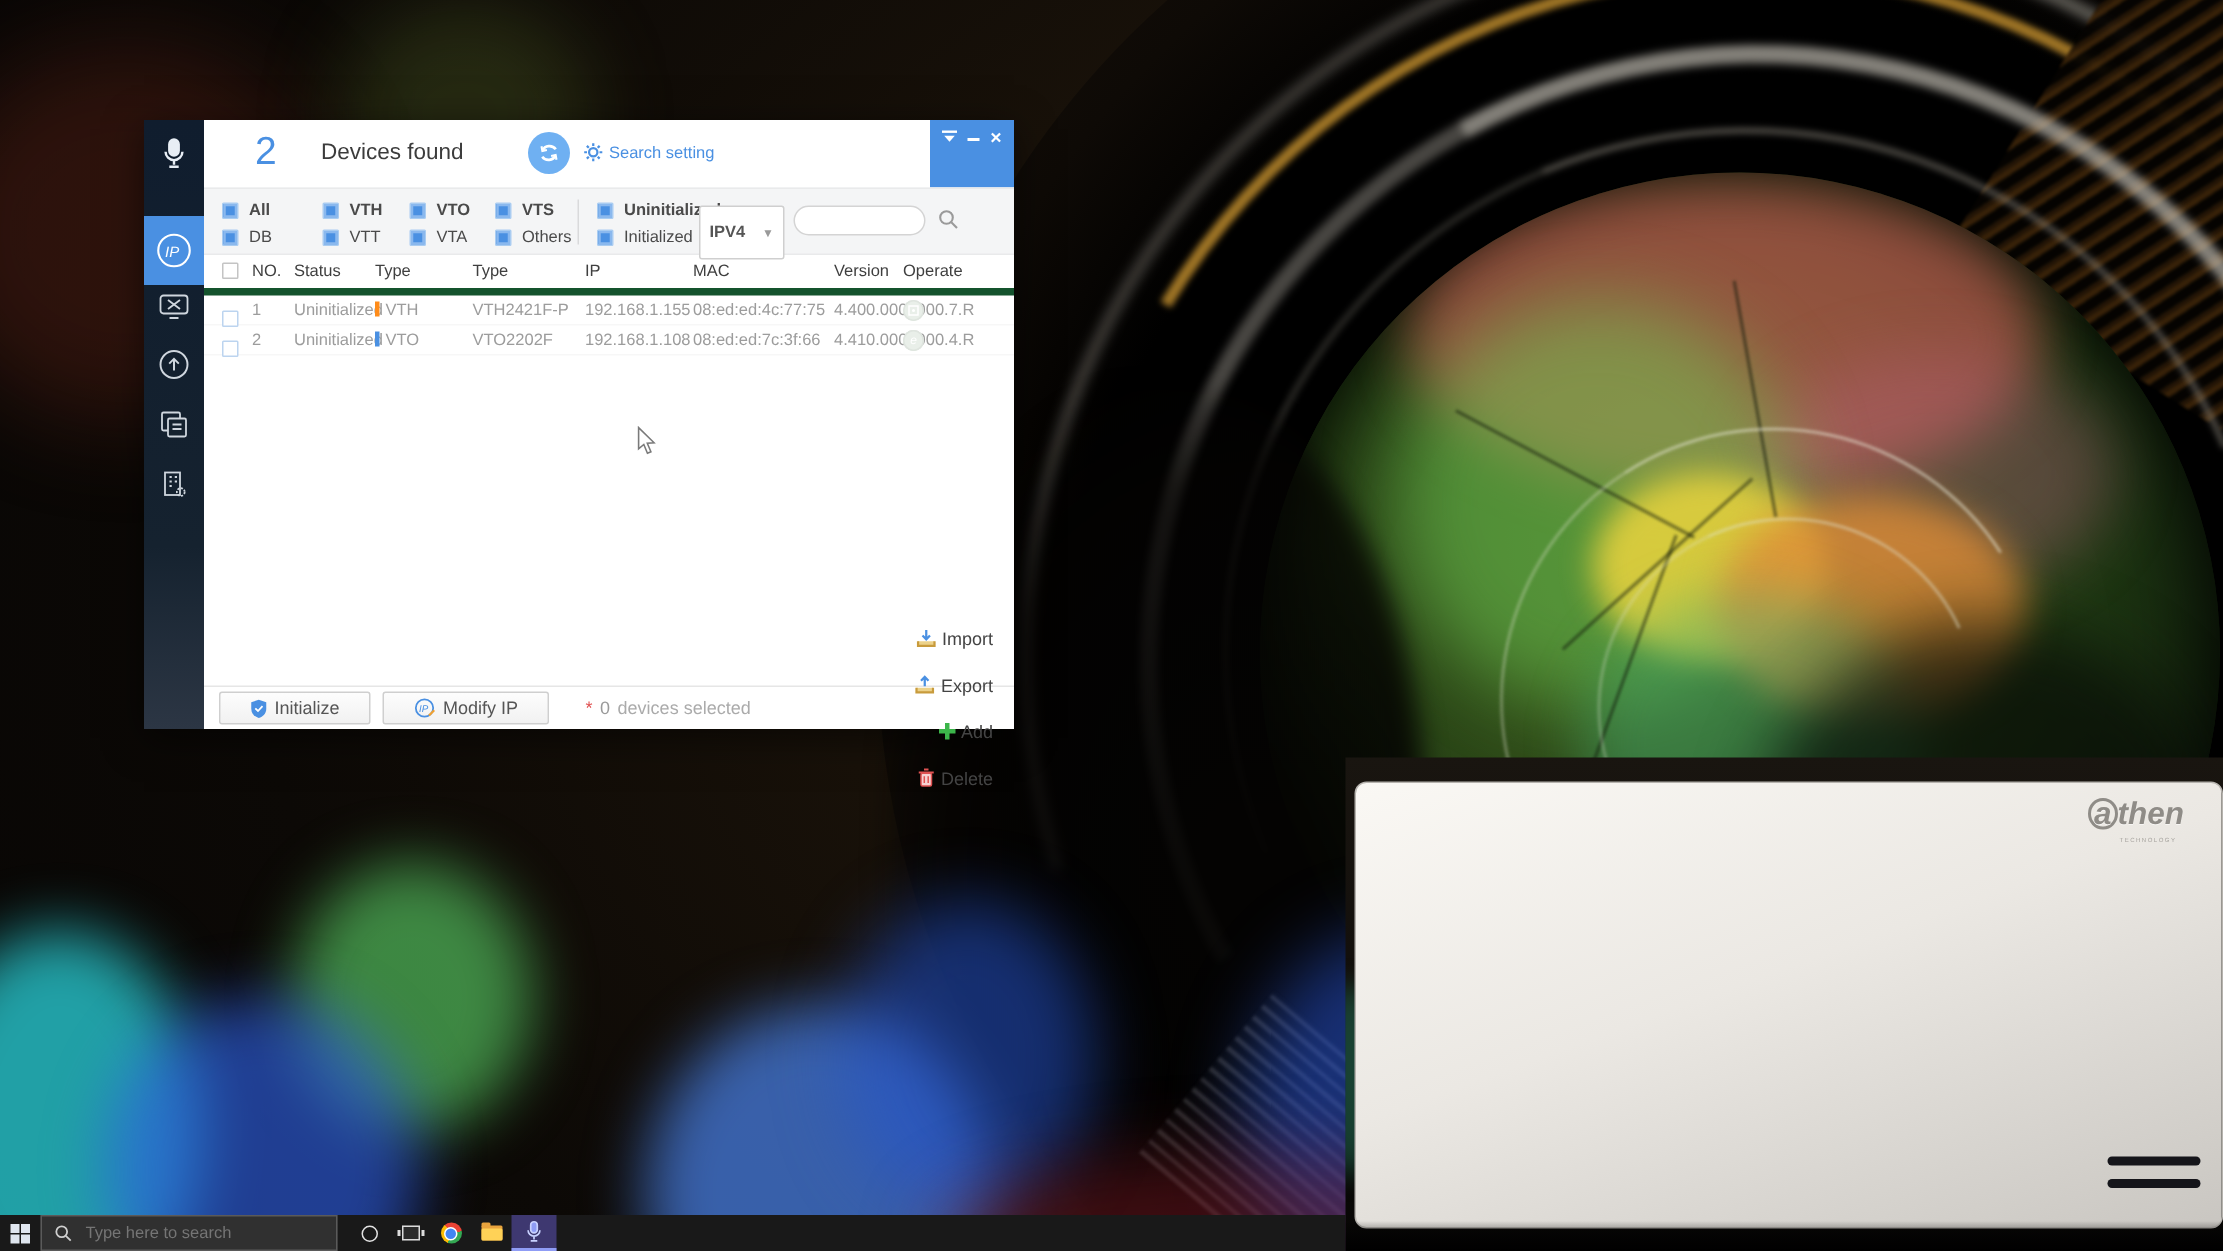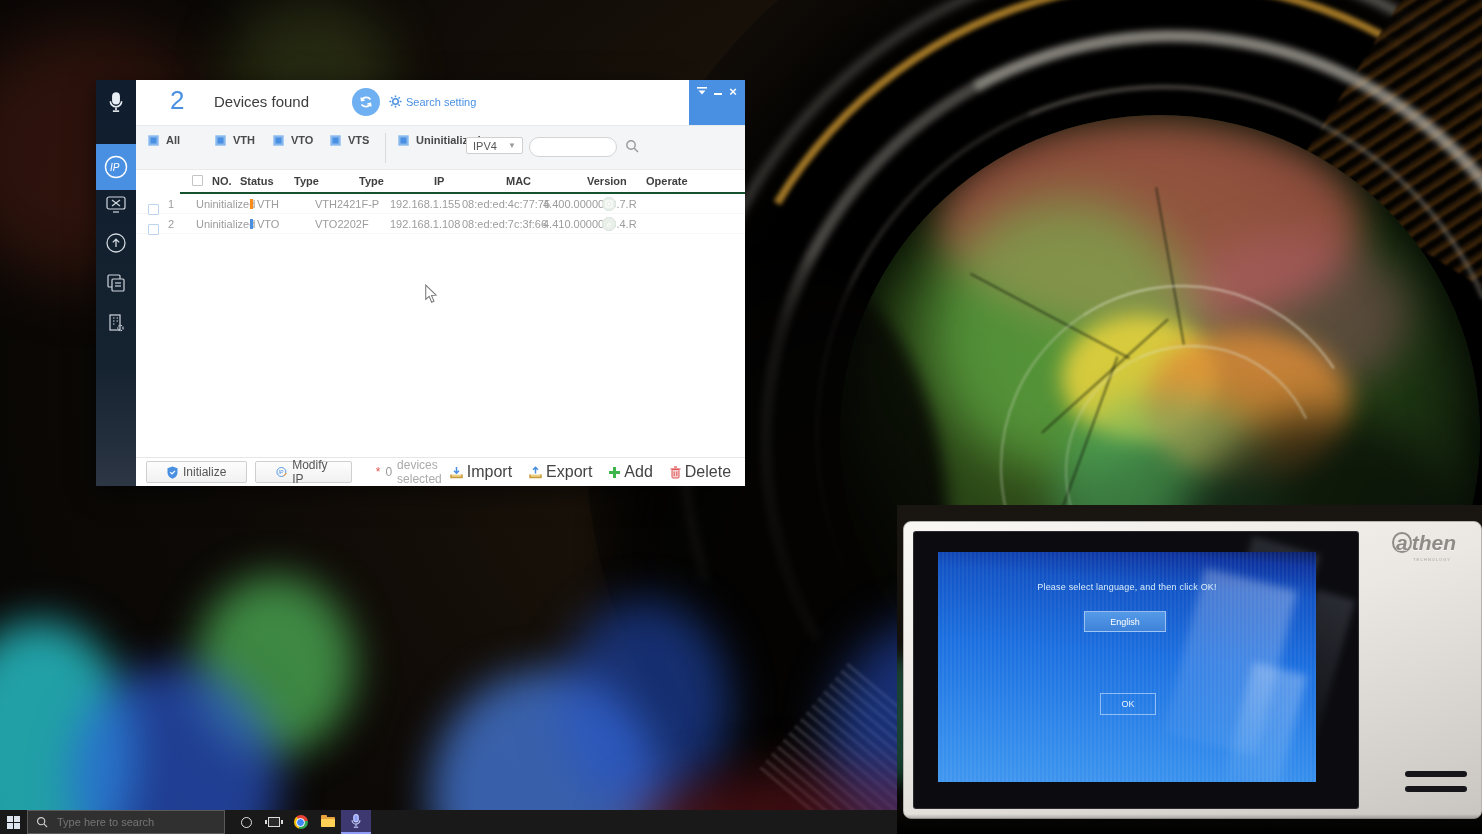--- a/index.html
+++ b/index.html
@@ -41,48 +41,48 @@
   .min-ic{display:inline-block;width:8px;height:2px;background:#fff;margin-top:5px;}
 
   .filterbar{position:relative;height:45px;background:#f4f5f6;border-top:1px solid #e9eaeb;
        border-bottom:1px solid #e9eaeb;flex:none;box-sizing:border-box;}
   .frow{position:absolute;left:12px;display:flex;align-items:center;height:16px;}
   .fcell{display:flex;align-items:center;gap:7px;}
   .chk{width:9px;height:9px;background:#4a90e2;border:1px solid #a9ccf1;border-radius:1px;
        box-shadow:inset 0 0 0 1.5px #8ab8ee;flex:none;cursor:pointer;}
   .flabel{color:#4a4a4a;font-size:11px;}
   .fdivider{position:absolute;left:249px;top:7px;width:1px;height:30px;background:#d9dadb;}
-  .ipsel{position:absolute;left:330px;top:11px;width:57px;height:17px;border:1px solid #cfcfcf;border-radius:2px;
+  .ipsel{position:absolute;left:330px;top:11px;width:57px;height:36px;border:1px solid #cfcfcf;border-radius:2px;
        background:#fff;display:flex;align-items:center;justify-content:space-between;
-       padding:0 6px;box-sizing:border-box;color:#555;cursor:pointer;}
+       padding:0 6px;box-sizing:border-box;color:#555;cursor:pointer;font-weight:bold;}
   .ipsel .car{color:#9a9a9a;font-size:8px;}
   .qinput{position:absolute;left:393px;top:11px;width:88px;height:20px;border:1px solid #d4d4d4;border-radius:10px;
        box-sizing:border-box;padding:0 8px;font-size:11px;outline:none;}
   .mag{position:absolute;left:489px;top:13px;cursor:pointer;}
 
-  .thead{position:relative;height:22px;border-bottom:2px solid #14532d;flex:none;font-weight:bold;color:#3f3f3f;margin-left:44px;}
+  .thead{position:relative;height:22px;border-bottom:5px solid #14532d;flex:none;font-weight:normal;color:#3f3f3f;}
   .thead span,.trow span{position:absolute;top:50%;transform:translateY(-50%);white-space:nowrap;} .c-no{left:32px;} .c-status{left:60px;} .c-type{left:114px;} .c-model{left:179px;}
-  .c-ip{left:254px;} .c-mac{left:326px;} .c-ver{left:407px;} .c-ops{left:466px;}
+  .c-ip{left:254px;} .c-mac{left:326px;} .c-ver{left:420px;} .c-ops{left:466px;}
   .rows{position:relative;flex:1;}
   .trow{position:relative;height:19px;color:#9c9c9c;border-bottom:1px solid #f7f7f7;}
   .chk-empty{position:absolute;left:12px;top:4px;width:9px;height:9px;background:#fff;border:1px solid #bcd4ef;border-radius:1px;cursor:pointer;}
   .thead .chk-empty{border-color:#c4c4c4;top:5px;}
   .typebar{display:inline-block;width:3px;height:10px;vertical-align:-1px;margin-right:4px;}
   .bar-vth{background:#ff8c1a;} .bar-vto{background:#4a90e2;}
   .opgroup{display:flex;gap:4px;align-items:center;}
   .opbtn{width:14px;height:14px;border-radius:50%;background:#e9efe9;border:1px solid #dfe5df;
        display:flex;align-items:center;justify-content:center;color:#fff;font-size:8px;cursor:pointer;box-sizing:border-box;}
 
   .wfooter{position:relative;height:28px;border-top:1px solid #e6e6e6;flex:none;display:flex;align-items:center;
        padding:0 14px 0 10px;gap:8px;background:#fff;}
   .fbtn{height:20px;border:1px solid #cfcfcf;border-radius:2px;background:linear-gradient(#fdfdfd,#f1f1f1);
        display:flex;align-items:center;gap:5px;padding:0 20px;font-size:12px;color:#555;cursor:pointer;}
   .selinfo{display:flex;align-items:center;gap:5px;margin-left:16px;font-size:12px;}
   .star{color:#e05252;} .selcount{color:#9a9a9a;} .sellabel{color:#ababab;}
-  .factions{margin-left:auto;display:flex;gap:17px;align-items:flex-end;font-size:16px;color:#444;}
+  .factions{margin-left:auto;display:flex;gap:17px;align-items:flex-end;font-size:12px;color:#444;flex-direction:column;}
   .faction{display:flex;align-items:center;gap:4px;cursor:pointer;}
   .plus-ic{position:relative;width:11px;height:11px;}
   .plus-ic::before,.plus-ic::after{content:"";position:absolute;background:#3cb54a;}
   .plus-ic::before{left:4px;top:0;width:3px;height:11px;}
   .plus-ic::after{left:0;top:4px;width:11px;height:3px;}
   .cursor{position:absolute;left:288px;top:204px;z-index:60;}
 
   
   .photo{position:absolute;left:897px;top:505px;width:585px;height:329px;z-index:30;overflow:hidden;
        background:linear-gradient(180deg,#191510 0%,#100d0a 60%,#070605 100%);}
@@ -276,20 +276,42 @@
               <span class="chk"></span>
               <span class="flabel">VTO</span>
             </div>
           <div class="fcell" style="width:55px;">
               <span class="chk"></span>
               <span class="flabel">VTS</span>
             </div>
           <div class="fcell" style="margin-left:13px;">
               <span class="chk"></span>
               <span class="flabel">Uninitialized</span>
+            </div>
+        </div>
+        <div class="frow" style="top:24px;">
+          <div class="fcell" style="width:67px;">
+              <span class="chk"></span>
+              <span class="flabel">DB</span>
+            </div>
+          <div class="fcell" style="width:58px;">
+              <span class="chk"></span>
+              <span class="flabel">VTT</span>
+            </div>
+          <div class="fcell" style="width:57px;">
+              <span class="chk"></span>
+              <span class="flabel">VTA</span>
+            </div>
+          <div class="fcell" style="width:55px;">
+              <span class="chk"></span>
+              <span class="flabel">Others</span>
+            </div>
+          <div class="fcell" style="margin-left:13px;">
+              <span class="chk"></span>
+              <span class="flabel">Initialized</span>
             </div>
         </div>
         <div class="fdivider"></div>
         <div class="ipsel">
           <span>IPV4</span>
           <span class="car">▼</span>
         </div>
         <input class="qinput" value="" style="">
         <div class="mag">
           <svg width="14" height="14" viewBox="0 0 14 14" fill="none" stroke="#9a9a9a" stroke-width="1.4">
@@ -424,36 +446,20 @@
             <span>Delete</span>
           </div>
         </div>
       </div>
     </div>
   </div>
 
   <div class="photo">
     <div class="blob" style="left:-14px;top:150px;width:34px;height:130px;background:rgba(40,150,115,.4);filter:blur(8px);"></div>
     <div class="dev-body"></div>
-    <div class="bezel">
-      <div class="glint" style="left:310px;top:10px;width:70px;height:200px;transform:rotate(16deg);"></div>
-      <div class="glint" style="left:380px;top:60px;width:40px;height:160px;transform:rotate(16deg);"></div>
-      <div class="screen">
-        <div class="scanlines"></div>
-        <div class="scr-reflect" style="left:245px;top:25px;width:95px;height:170px;"></div>
-        <div class="scr-reflect" style="left:300px;top:115px;width:55px;height:120px;"></div>
-        <div class="prompt">Please select language, and then click OK!</div>
-        <div class="lang-btn">
-            <span>English</span>
-          </div>
-        <div class="ok-btn">
-            <span>OK</span>
-          </div>
-      </div>
-    </div>
     <div class="brand"><span class="aring">a</span><span>then</span></div>
     <div class="brand-sub">TECHNOLOGY</div>
     <div class="spk" style="top:266px;"></div>
     <div class="spk" style="top:281px;"></div>
     <div class="photo-bottom"></div>
   </div>
 
   <div class="taskbar">
     <div class="tb-start">
       <span class="winlogo">

